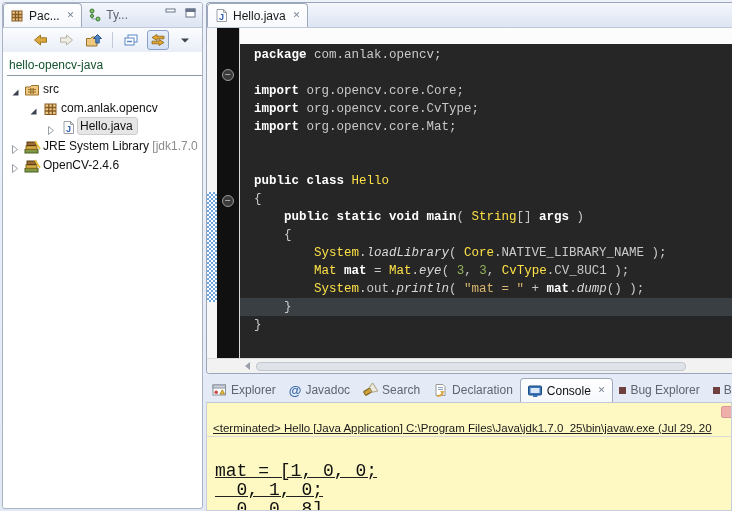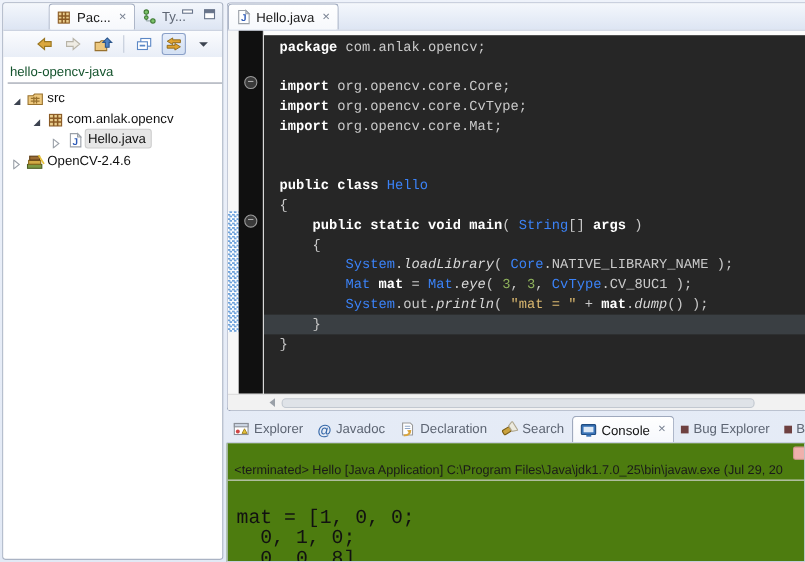--- a/index.html
+++ b/index.html
@@ -43,65 +43,65 @@
     border:1px solid #9aa4ba; border-right:none; border-radius:4px 0 0 4px;
     background:#fff; overflow:hidden; }
   #editor-tabs { height:25px; }
   #editor-body { position:relative; height:345px; background:#fcfcfc; }
   #ed-ruler { position:absolute; left:0; top:0; width:10px; height:330px; background:#f7f7f7; }
   #range-indicator { position:absolute; left:0; width:10px;
     background-image:conic-gradient(#6fa3dc 25%, #ffffff 0 50%, #6fa3dc 0 75%, #ffffff 0);
     background-size:4px 4px; }
   #ed-gutter { position:absolute; left:10px; top:0; width:22px; height:330px; background:#101010; }
   #ed-divider { position:absolute; left:32px; top:0; width:1px; height:330px; background:#d8d8d8; }
-  #code { position:absolute; left:33px; top:4px; right:0; height:330px; background:#262626;
+  #code { position:absolute; left:33px; top:16px; right:0; height:330px; background:#262626;
     font-family:"Liberation Mono","DejaVu Sans Mono",monospace; font-size:12.5px;
     line-height:18px; padding:2px 0 0 14px; white-space:pre; overflow:hidden; }
   .cline { position:relative; height:18px; z-index:1; }
   .hl-line { position:absolute; left:-14px; right:0; top:0; height:18px; background:#3a3f43; z-index:0; }
   .cline span { position:relative; }
   .kw { color:#ffffff; font-weight:bold; }
   .pl { color:#c9c9c9; }
-  .ty { color:#3b82f6; }
+  .ty { color:#fde047; }
   .va { color:#ffffff; font-weight:bold; }
   .nu { color:#90b35c; }
   .st { color:#d9b76f; }
   .mi { color:#d9d9d9; font-style:italic; }
   .fold { position:absolute; left:15px; width:12px; height:12px; border-radius:6px;
     background:#3a3a3a; border:1px solid #9a9a9a; color:#cfcfcf; display:flex;
     align-items:center; justify-content:center; font-size:10px; line-height:1; z-index:2;}
   #ed-hscroll { position:absolute; left:0; bottom:0; height:15px; right:0;
     background:#f2f2f2; border-top:1px solid #dcdcdc; display:flex; align-items:center; }
   #ed-hscroll .sarrow { margin-left:38px; width:0; height:0;
     border-top:4px solid transparent; border-bottom:4px solid transparent;
     border-right:5px solid #9aa0a8; }
   #ed-hscroll .thumb { margin-left:6px; width:430px; height:9px; background:#dfe3e8;
     border:1px solid #c2c8d0; border-radius:4px; }
   
   #bottom { left:206px; top:378px; width:526px; height:133px; }
   #bottom-tabs { height:25px; background:transparent; border-bottom:none; }
   #bottom-tabs .tab { color:#5d6573; }
   #bottom-tabs .tab.active { color:#111;margin-top:11px; }
-  #console-body { background:#4d7c0f; height:108px; border:1px solid #c6cddb; border-top:none; position:relative; overflow:hidden; }
+  #console-body { background:#fef9c3; height:108px; border:1px solid #c6cddb; border-top:none; position:relative; overflow:hidden;text-decoration:underline; }
   #console-toolbar { height:18px; position:relative; }
   #terminate-btn { position:absolute; right:-2px; top:3px; width:12px; height:12px;
     background:#efb0ac; border:1px solid #d79a96; border-radius:2px; }
   #console-status { font-size:11.5px; color:#1a1a1a; padding:1px 0 2px 6px;
     border-bottom:1px solid #d9d9d9; white-space:nowrap; overflow:hidden; }
   #console-output { font-family:"Liberation Mono","DejaVu Sans Mono",monospace;
     font-size:18px; line-height:19px; color:#111; padding:3px 0 0 8px; white-space:pre;margin-top:22px; }
   .at { color:#3668a8; font-weight:bold; font-size:13px; }
   .bugsq { width:7px; height:7px; background:#6e4040; display:inline-block; }
 </style>
 </head>
 <body>
 
 <div id="sidebar" class="panel">
   <div class="tabbar">
-    <div id="sidebar-tabs" style="display:flex;align-items:flex-start;height:100%;margin-left:41px;">
+    <div id="sidebar-tabs" style="display:flex;align-items:flex-start;height:100%;">
         <div class="tab active">
           <span class="tab-icon" style="display: inline-flex; align-items: center;">
             <svg width="15" height="14">
               <rect x="2" y="2" width="10" height="10" fill="#e9cd8d" stroke="#8a5a24"></rect>
               <path d="M2 5.5 H12 M2 8.5 H12 M5.5 2 V12 M8.5 2 V12" stroke="#8a5a24" stroke-width="1.4"></path>
             </svg>
           </span>
           <span class="tab-label">Pac...</span>
           <span class="close">✕</span>
         </div>
@@ -225,20 +225,38 @@
           <span class="ticon">
             <span class="tab-icon" style="display: inline-flex; align-items: center;">
               <svg width="15" height="15">
                 <path d="M3 1.5 H9.5 L12.5 4.5 V13.5 H3 Z" fill="#fff" stroke="#9aa0a8"></path>
                 <path d="M9.5 1.5 L12.5 4.5 H9.5 Z" fill="#dfe3e8" stroke="#9aa0a8"></path>
                 <text x="7.5" y="11.5" text-anchor="middle" font-family="Liberation Sans,sans-serif" font-size="9" font-weight="bold" fill="#2f5bb7">J</text>
               </svg>
             </span>
           </span>
           <span class="tlabel">Hello.java</span>
+        </div>
+        <div class="trow" style="padding-left: 0px;">
+          <span class="arrow">
+            <svg width="9" height="9">
+              <path d="M1.5 0.5 L6.5 4.5 L1.5 8.5 Z" fill="#fff" stroke="#9aa0a8"></path>
+            </svg>
+          </span>
+          <span class="ticon">
+            <span class="tab-icon" style="display: inline-flex; align-items: center;">
+              <svg width="17" height="14">
+                <rect x="1" y="9.5" width="13" height="3.5" fill="#7d9a43" stroke="#4c5e24"></rect>
+                <rect x="2" y="5.8" width="11" height="3.5" fill="#d2aa46" stroke="#8a6a1c"></rect>
+                <rect x="3" y="2" width="9" height="3.5" fill="#9a6b33" stroke="#5e3c14"></rect>
+                <line x1="11" y1="1" x2="16" y2="9" stroke="#e8c33a" stroke-width="1.6"></line>
+              </svg>
+            </span>
+          </span>
+          <span class="tlabel">JRE System Library<span class="suffix"> [jdk1.7.0</span></span>
         </div>
         <div class="trow" style="padding-left: 0px;">
           <span class="arrow">
             <svg width="9" height="9">
               <path d="M1.5 0.5 L6.5 4.5 L1.5 8.5 Z" fill="#fff" stroke="#9aa0a8"></path>
             </svg>
           </span>
           <span class="ticon">
             <span class="tab-icon" style="display: inline-flex; align-items: center;">
               <svg width="17" height="14">
@@ -299,38 +317,38 @@
       </div>
       <div class="tab">
         <span class="tab-icon" style="display: inline-flex; align-items: center;">
           <span class="at">@</span>
         </span>
         <span class="tab-label">Javadoc</span>
       </div>
       <div class="tab">
         <span class="tab-icon" style="display: inline-flex; align-items: center;">
           <svg width="15" height="14">
+            <g transform="rotate(-32 7 7)">
+              <rect x="0.5" y="5" width="7.5" height="4.5" rx="1" fill="#caa23e" stroke="#7a5c14"></rect>
+              <path d="M8 4.2 L13 2.4 V12 L8 10.2 Z" fill="#eceadf" stroke="#b0a890"></path>
+            </g>
+          </svg>
+        </span>
+        <span class="tab-label">Search</span>
+      </div>
+      <div class="tab">
+        <span class="tab-icon" style="display: inline-flex; align-items: center;">
+          <svg width="15" height="14">
             <path d="M3 1.5 H10 L12 3.5 V12.5 H3 Z" fill="#fff" stroke="#999"></path>
             <path d="M5 4.5 H10 M5 6.5 H10" stroke="#8fa6c8"></path>
             <path d="M4 13 Q10 13 10 8" stroke="#d9a43c" stroke-width="1.8" fill="none"></path>
             <path d="M7 8.2 L10 8 L9.2 11 Z" fill="#d9a43c"></path>
           </svg>
         </span>
         <span class="tab-label">Declaration</span>
-      </div>
-      <div class="tab">
-        <span class="tab-icon" style="display: inline-flex; align-items: center;">
-          <svg width="15" height="14">
-            <g transform="rotate(-32 7 7)">
-              <rect x="0.5" y="5" width="7.5" height="4.5" rx="1" fill="#caa23e" stroke="#7a5c14"></rect>
-              <path d="M8 4.2 L13 2.4 V12 L8 10.2 Z" fill="#eceadf" stroke="#b0a890"></path>
-            </g>
-          </svg>
-        </span>
-        <span class="tab-label">Search</span>
       </div>
       <div class="tab active">
         <span class="tab-icon" style="display: inline-flex; align-items: center;">
           <svg width="16" height="14">
             <rect x="1.5" y="2" width="13" height="9" rx="1" fill="#3a74b8" stroke="#1f4b80"></rect>
             <rect x="3.5" y="4" width="9" height="5" fill="#dce8f5"></rect>
             <rect x="6" y="11" width="4.5" height="2" fill="#3a74b8"></rect>
           </svg>
         </span>
         <span class="tab-label">Console</span>

